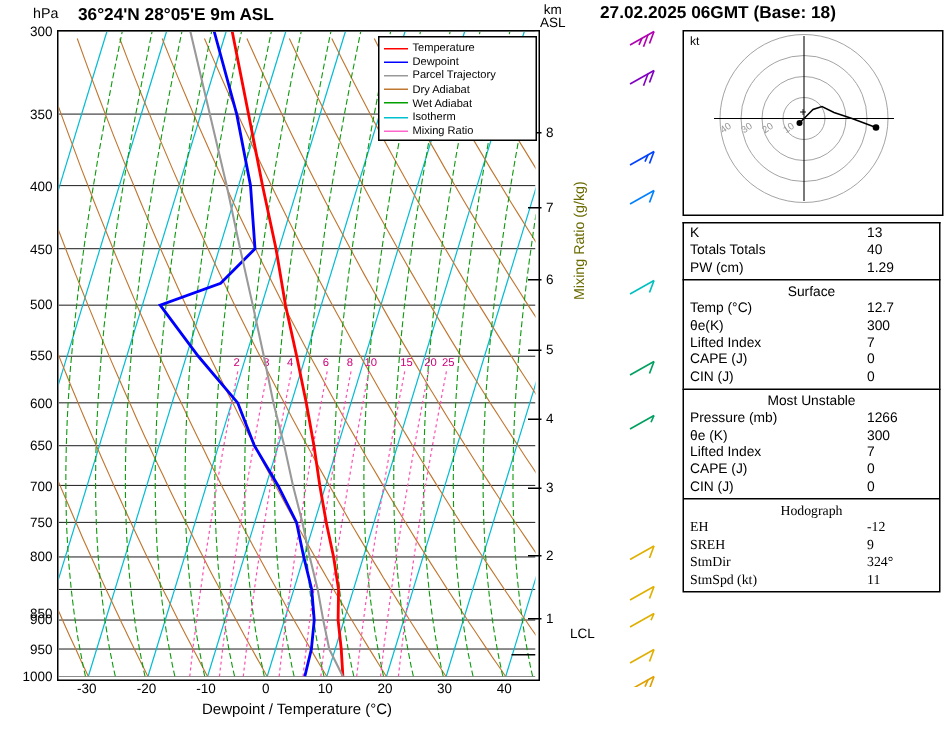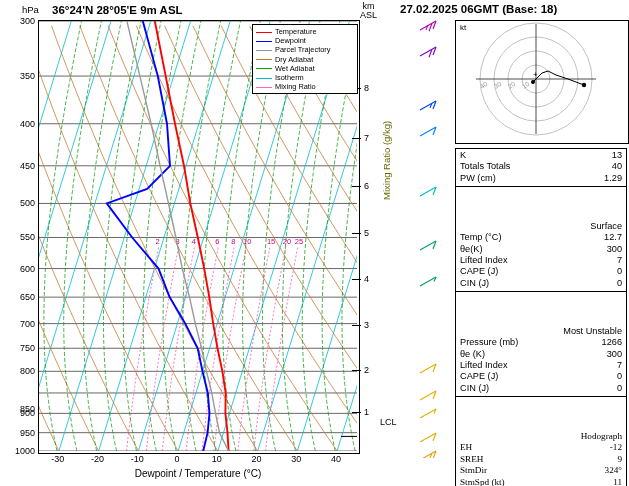--- a/index.html
+++ b/index.html
@@ -28,22 +28,22 @@
 
   
   #right{position:absolute;left:398px;top:0;width:231px;height:486px;}
   #datetitle{position:absolute;left:2px;top:3px;font-size:11.5px;font-weight:bold;color:#000;white-space:nowrap;}
   #hodo-box{position:absolute;left:57px;top:20px;width:172px;height:122px;border:1px solid #000;background:#fff;}
   #kt{position:absolute;left:4px;top:2px;font-size:8px;color:#000;}
   #tables{position:absolute;left:57px;top:148px;width:172px;}
   .tbl{border:1px solid #000;border-bottom:none;padding:1px 4px 2px 4px;}
   .tbl:last-child{border-bottom:1px solid #000;font-family:Liberation Serif, serif;}
   .row{display:flex;justify-content:space-between;font-size:9.2px;line-height:11.4px;color:#000;}
-  .hdr{text-align:right;font-size:9.2px;line-height:12px;color:#000;margin-top:32px;}
-  .row span.v{min-width:44px;text-align:right;}
+  .hdr{text-align:center;font-size:9.2px;line-height:12px;color:#000;}
+  .row span.v{min-width:44px;text-align:left;}
   .wind-col{position:absolute;left:402px;top:18px;width:36px;height:440px;}
 </style>
 </head>
 <body>
 
 <div class="root">
 
   <div id="skewt">
     <div id="hpa-label">hPa</div>
     <div id="skewt-title">36°24'N 28°05'E 9m ASL</div>

